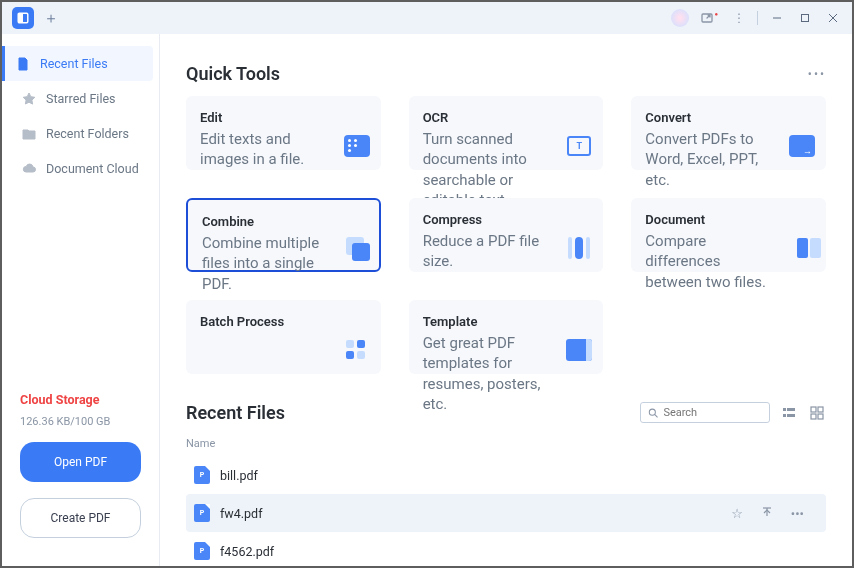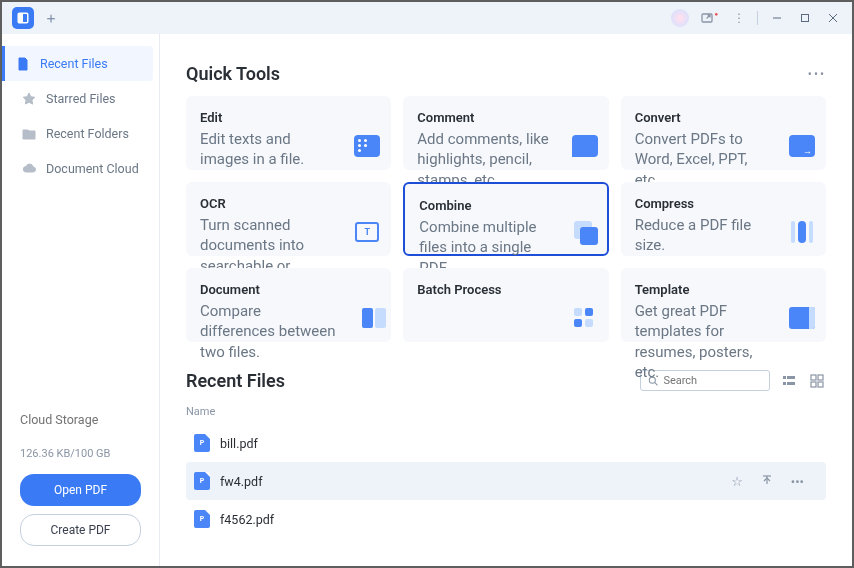--- a/index.html
+++ b/index.html
@@ -19,33 +19,33 @@
 .app { display:flex; height:calc(100% - 32px); }
 .sidebar { width:158px; background:#fff; border-right:1px solid #e8ecf2; display:flex; flex-direction:column; padding-top:12px; }
 .nav { flex:1; }
 .nav-item { display:flex; align-items:center; gap:10px; padding:10px 14px; font-size:12.5px; color:#6b7785; cursor:pointer; margin:0 6px; border-radius:4px;}
 .nav-item.active { color:#3a7bf5; background:#f1f6ff; border-left:3px solid #3a7bf5; padding-left:11px; margin-left:0; border-radius:0 4px 4px 0;}
 .nav-item .nav-icon { width:14px; height:14px; display:flex; align-items:center; justify-content:center; }
 .nav-item.active .nav-icon svg { fill:#3a7bf5; stroke:#3a7bf5; }
 .nav-item .nav-icon svg { fill:#b5bdc8; stroke:#b5bdc8; }
 
 .cloud-sect { padding:12px 18px; font-size:12.5px; }
-.cloud-title { color:#737373; margin-bottom:20px; font-weight:400;}
+.cloud-title { color:#ef4444; margin-bottom:8px; font-weight:700;}
 .cloud-usage { color:#8a95a5; font-size:11px; margin-bottom:14px;}
-.btn { display:flex; align-items:center; justify-content:center; height:32px; border-radius:14px; font-size:12px; cursor:pointer; margin-bottom:8px; }
+.btn { display:flex; align-items:center; justify-content:center; height:40px; border-radius:14px; font-size:12px; cursor:pointer; margin-bottom:16px; }
 .btn-primary { background:#3a7bf5; color:#fff; }
 .btn-outline { background:#fff; border:1px solid #c5d0de; color:#3a4050; }
 
 .main { flex:1; overflow-y:auto; padding:18px 26px; position:relative;margin-top:11px; }
 .main::-webkit-scrollbar{width:6px}.main::-webkit-scrollbar-thumb{background:#c5d0de;border-radius:3px}
 .sect-hdr { display:flex; justify-content:space-between; align-items:center; margin-bottom:12px;}
 .sect-title { font-size:18px; font-weight:600; color:#2a2f36; }
 .dots { color:#8a95a5; letter-spacing:2px; cursor:pointer; font-size:12px;}
 
-.tools-grid { display:grid; grid-template-columns:repeat(3,1fr); gap:12px; margin-bottom:28px;}
+.tools-grid { display:grid; grid-template-columns:repeat(3,1fr); gap:28px; margin-bottom:28px;}
 .tool-card { background:#f6f8fc; border-radius:6px; padding:14px 14px; height:74px; position:relative; cursor:pointer; }
 .tool-card.hl { border:2px solid #1d4ed8; }
 .tool-title { font-size:13px; font-weight:600; color:#2a2f36; margin-bottom:4px;}
 .tool-desc { font-size:15px; color:#6b7785; line-height:1.35; padding-right:38px;}
 .tool-icon { position:absolute; right:10px; bottom:10px; width:28px; height:28px; display:flex; align-items:center; justify-content:center; }
 .tic { width:26px; height:22px; background:#4a86f7; border-radius:4px; position:relative;}
 .tic.edit::after{content:"";position:absolute;width:3px;height:3px;background:#fff;border-radius:50%;top:4px;left:4px;box-shadow:6px 0 0 #fff,0 5px 0 #fff,6px 5px 0 #fff,0 10px 0 #fff}
 .tic.comment{border-radius:4px 4px 4px 0}
 .tic.convert::after{content:"→";color:#fff;position:absolute;font-size:9px;bottom:1px;right:3px}
 .ocr-bracket{width:24px;height:20px;border:2px solid #4a86f7;border-radius:3px;position:relative;display:flex;align-items:center;justify-content:center;font-size:9px;color:#4a86f7;font-weight:bold}
@@ -171,38 +171,31 @@
     </div>
     <div class="tools-grid" id="tools">
         <div class="tool-card">
           <div class="tool-title">Edit</div>
           <div class="tool-desc">Edit texts and images in a file.</div>
           <div class="tool-icon">
             <div class="tic edit"></div>
           </div>
         </div>
         <div class="tool-card">
-          <div class="tool-title">Comment</div>
-          <div class="tool-desc">Add comments, like highlights, pencil, stamps, etc.</div>
-          <div class="tool-icon">
-            <div class="tic comment"></div>
+          <div class="tool-title">OCR</div>
+          <div class="tool-desc">Turn scanned documents into searchable or editable text.</div>
+          <div class="tool-icon">
+            <div class="ocr-bracket">T</div>
           </div>
         </div>
         <div class="tool-card">
           <div class="tool-title">Convert</div>
           <div class="tool-desc">Convert PDFs to Word, Excel, PPT, etc.</div>
           <div class="tool-icon">
             <div class="tic convert"></div>
-          </div>
-        </div>
-        <div class="tool-card">
-          <div class="tool-title">OCR</div>
-          <div class="tool-desc">Turn scanned documents into searchable or editable text.</div>
-          <div class="tool-icon">
-            <div class="ocr-bracket">T</div>
           </div>
         </div>
         <div class="tool-card hl">
           <div class="tool-title">Combine</div>
           <div class="tool-desc">Combine multiple files into a single PDF.</div>
           <div class="tool-icon">
             <div class="tic combine"></div>
           </div>
         </div>
         <div class="tool-card">

